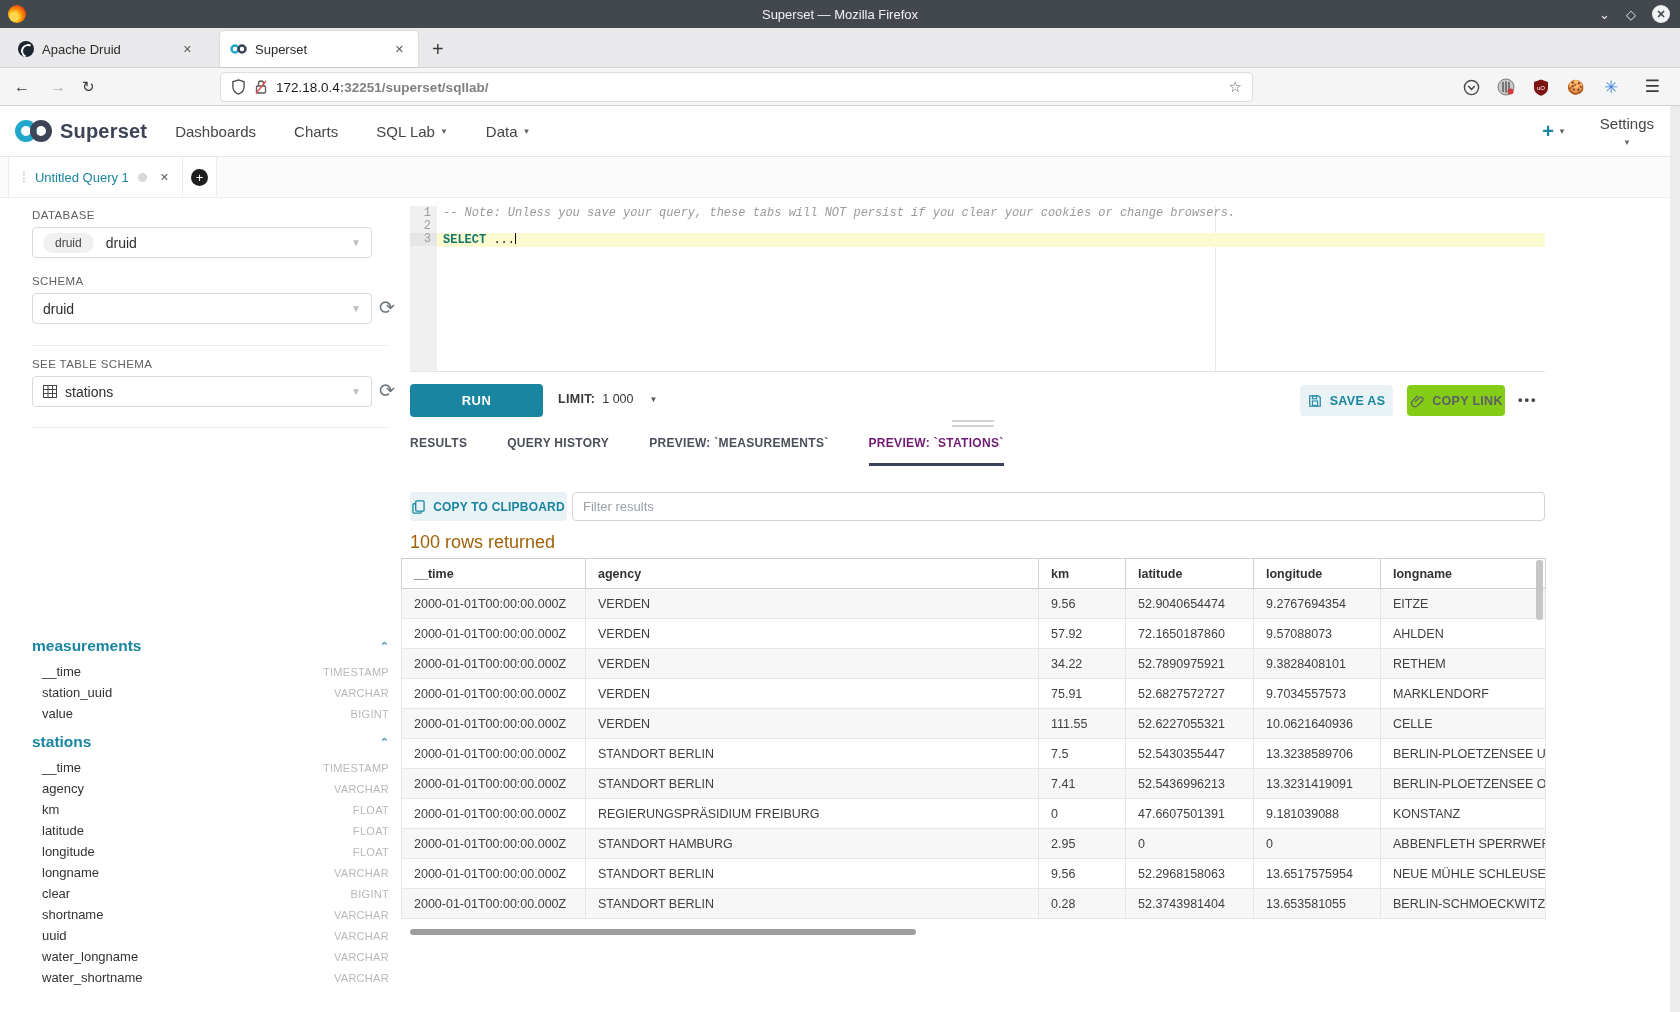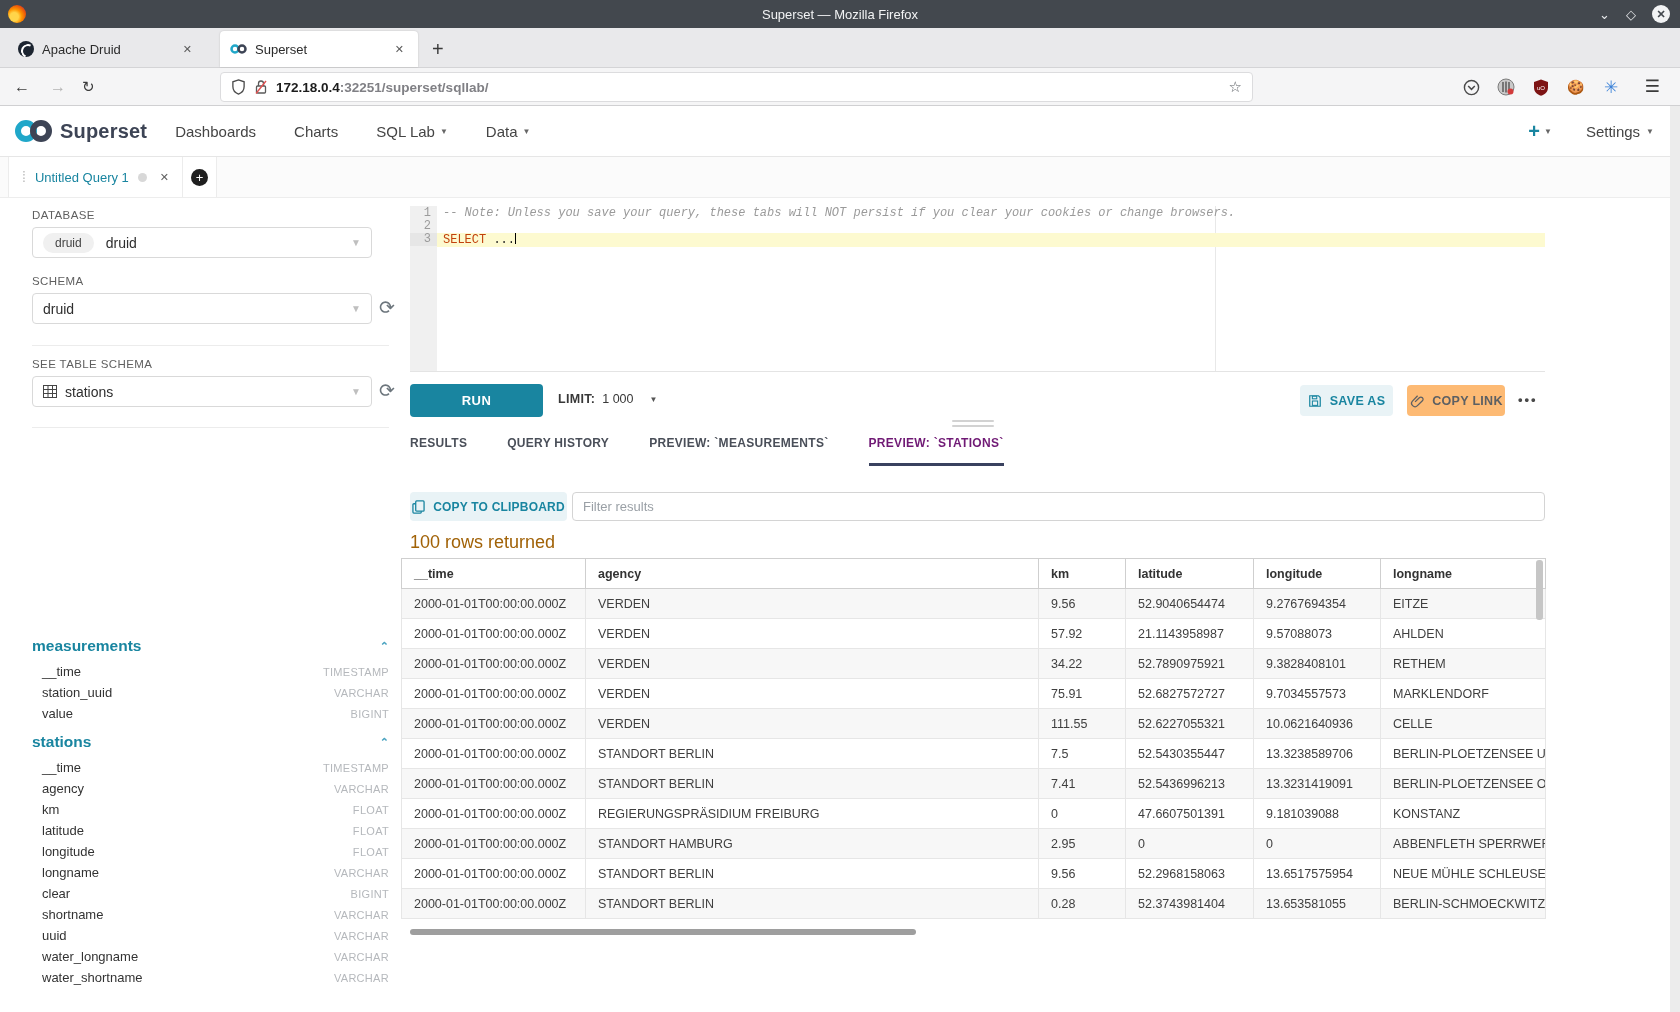--- a/index.html
+++ b/index.html
@@ -32,38 +32,38 @@
   .newtab-btn { font-size:20px; color:#3a3a3a; margin-left:14px; margin-bottom:6px; font-weight:300; }
 
   
   .urlbar { position:absolute; left:0; top:68px; width:1680px; height:38px; background:#f5f5f6;
     border-bottom:1px solid #d0d0d2; display:flex; align-items:center; }
   .nav-arrow { font-size:16px; color:#3c3c3c; margin-left:14px; }
   .nav-arrow.disabled { color:#b3b3b3; }
   .reload { font-size:15px; color:#3c3c3c; margin-left:16px; }
   .urlbox { position:absolute; left:220px; top:4px; width:1033px; height:30px; background:#fff;
     border:1px solid #dcdcde; border-radius:4px; display:flex; align-items:center; padding:0 10px; }
-  .url-host { font-size:13.5px; color:#1c1c1c; font-weight:bold; margin-left:8px; }
+  .url-host { font-size:13.5px; color:#1c1c1c; font-weight:normal; margin-left:8px; }
   .url-path { font-size:13.5px; color:#808085;font-weight:bold; }
   .star { margin-left:auto; font-size:15px; color:#5f6368; }
   .ext-icons { position:absolute; right:60px; top:0; height:38px; display:flex; align-items:center; gap:17px; }
   .ext { width:18px; height:18px; display:flex; align-items:center; justify-content:center; font-size:14px; }
   .hamburger { position:absolute; right:20px; top:8px; font-size:17px; color:#3a3a3a; }
 
   
   .navbar { position:absolute; left:0; top:106px; width:1680px; height:51px; background:#fff;
     border-bottom:1px solid #e6e6e6; display:flex; align-items:center; }
   .brand { display:flex; align-items:center; gap:6px; margin-left:14px; }
   .brand-text { font-size:20px; font-weight:bold; color:#3d4455; letter-spacing:.2px; }
   .nav-items { display:flex; align-items:flex-start; gap:38px; margin-left:28px; }
   .nav-item { font-size:15px; color:#454545; display:flex; align-items:center; gap:5px; }
   .caret { font-size:8px; color:#666; }
   .nav-right { position:absolute; right:26px; display:flex; align-items:center; gap:34px; }
   .plus-btn { color:#1985a0; font-size:20px; font-weight:bold; display:flex; align-items:center; gap:4px; }
-  .settings { font-size:15px; color:#454545; display:flex; align-items:center; gap:6px; }
+  .settings { font-size:15px; color:#454545; display:flex; align-items:center; gap:6px;flex-direction:column; }
 
   
   .querystrip { position:absolute; left:0; top:157px; width:1680px; height:41px; background:#fbfbfb;
     border-bottom:1px solid #ededed; display:flex; align-items:stretch; }
   .qtab { background:#fff; border-left:1px solid #ececec; border-right:1px solid #ececec;
     display:flex; align-items:center; gap:9px; padding:0 13px; margin-left:8px; }
   .drag-dots { color:#b9b9b9; font-size:14px; }
   .qtab-label { color:#1985a0; font-size:13px; }
   .qtab-dot { width:9px; height:9px; border-radius:50%; background:#d8d8d8; }
   .qtab-close { color:#5f5f5f; font-size:11px; margin-left:4px; }
@@ -97,35 +97,35 @@
   .editor { position:absolute; left:10px; top:8px; width:1135px; height:166px; background:#fff;
     border-bottom:1px solid #e4e4e4; font-family:"Liberation Mono", monospace; font-size:12px; }
   .gutter { position:absolute; left:0; top:0; bottom:0; width:27px; background:#f0f0f0; }
   .print-margin { position:absolute; left:805px; top:0; bottom:0; width:1px; background:#e8e8e8; }
   .ed-line { position:relative; height:13px; line-height:13px; white-space:pre; }
   .ed-num { position:absolute; left:0; width:27px; text-align:right; padding-right:6px; color:#9b9b9b; background:#f0f0f0; }
   .ed-code { position:absolute; left:33px; right:0; color:#1f1f1f; }
   .ed-line.hl .ed-code { background:#fdfad0; left:27px; padding-left:6px; }
   .ed-line.hl .ed-num { background:#e6e6e6; }
   .comment { color:#9a9a9a; font-style:italic; }
-  .kw { font-weight:normal; color:#c2410c; }
+  .kw { font-weight:bold; color:#0f766e; }
   .cursor { display:inline-block; border-left:1.6px solid #000; height:11px; vertical-align:-1px; }
 
   
   .toolbar { position:absolute; left:0; top:182px; width:1145px; height:40px; }
   .run-btn { position:absolute; left:10px; top:4px; width:133px; height:33px; background:#1985a0; color:#fff;
     border:none; border-radius:4px; font-size:13px; font-weight:bold; letter-spacing:.5px; font-family:inherit; }
   .limit { position:absolute; left:158px; top:12px; display:flex; align-items:center; font-size:12.5px; color:#383838; }
   .limit-label { font-weight:bold; letter-spacing:.3px; }
   .limit-value { margin-left:7px; }
   .limit-caret { margin-left:16px; font-size:8px; color:#555; }
   .tb-btn { position:absolute; top:5px; height:31px; border:none; border-radius:4px; font-size:12.5px; font-weight:bold;
     display:flex; align-items:center; justify-content:center; gap:8px; font-family:inherit; letter-spacing:.3px; }
   .save-as { left:900px; width:93px; background:#e9f3f6; color:#1985a0; }
-  .copy-link { left:1007px; width:98px; background:#fdba74; color:#5d6063; }
+  .copy-link { left:1007px; width:98px; background:#84cc16; color:#5d6063; }
   .more-dots { position:absolute; left:1118px; top:12px; font-size:13px; color:#494949; font-weight:bold; letter-spacing:2px; }
 
   
   .drag-handle { position:absolute; left:552px; top:222px; width:42px; }
   .drag-handle div { height:2px; background:#d2d2d2; margin-bottom:3px; border-radius:1px; }
 
   
   .rtabs { position:absolute; left:10px; top:238px; display:flex; gap:40px; }
   .rtab { font-size:12px; color:#4a4f59; font-weight:bold; letter-spacing:.3px; padding-bottom:13px;
     border-bottom:3px solid transparent; }
@@ -474,21 +474,21 @@
             <td>VERDEN</td>
             <td>9.56</td>
             <td>52.9040654474</td>
             <td>9.2767694354</td>
             <td>EITZE</td>
           </tr>
           <tr>
             <td>2000-01-01T00:00:00.000Z</td>
             <td>VERDEN</td>
             <td>57.92</td>
-            <td>21.1143958987</td>
+            <td>72.1650187860</td>
             <td>9.57088073</td>
             <td>AHLDEN</td>
           </tr>
           <tr>
             <td>2000-01-01T00:00:00.000Z</td>
             <td>VERDEN</td>
             <td>34.22</td>
             <td>52.7890975921</td>
             <td>9.3828408101</td>
             <td>RETHEM</td>

